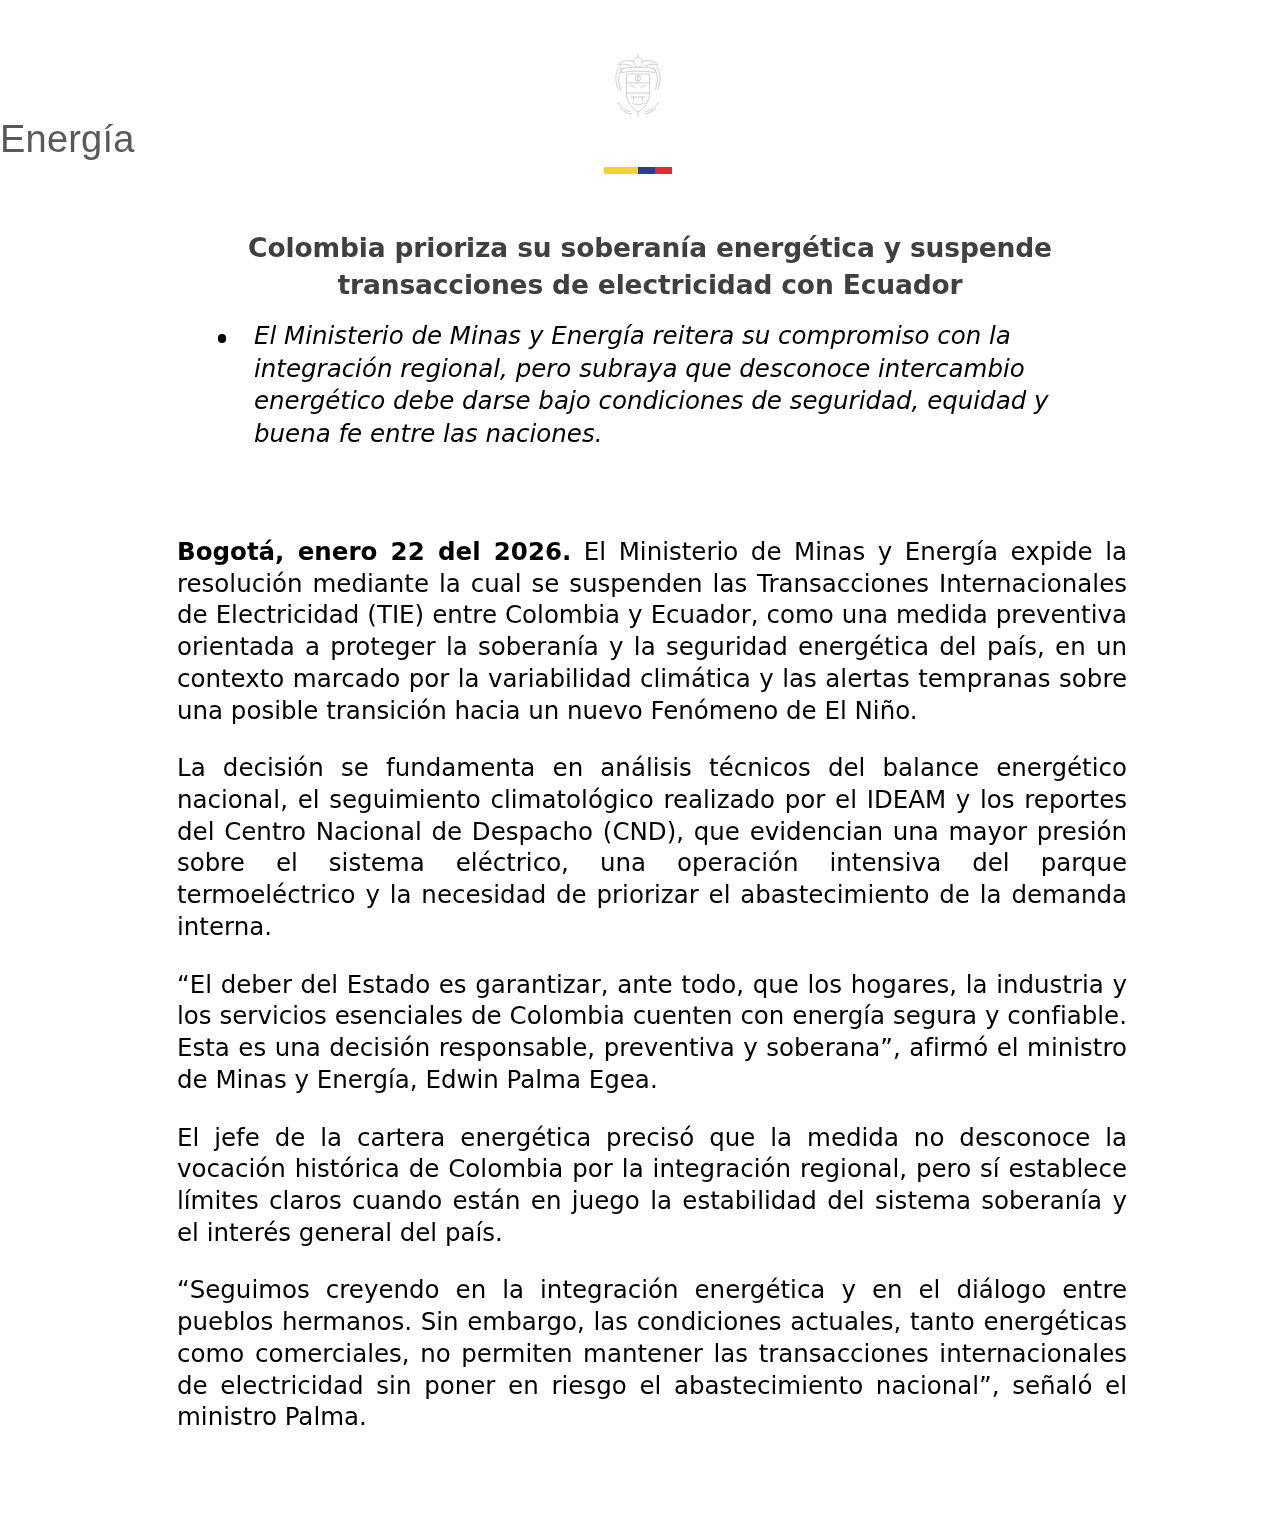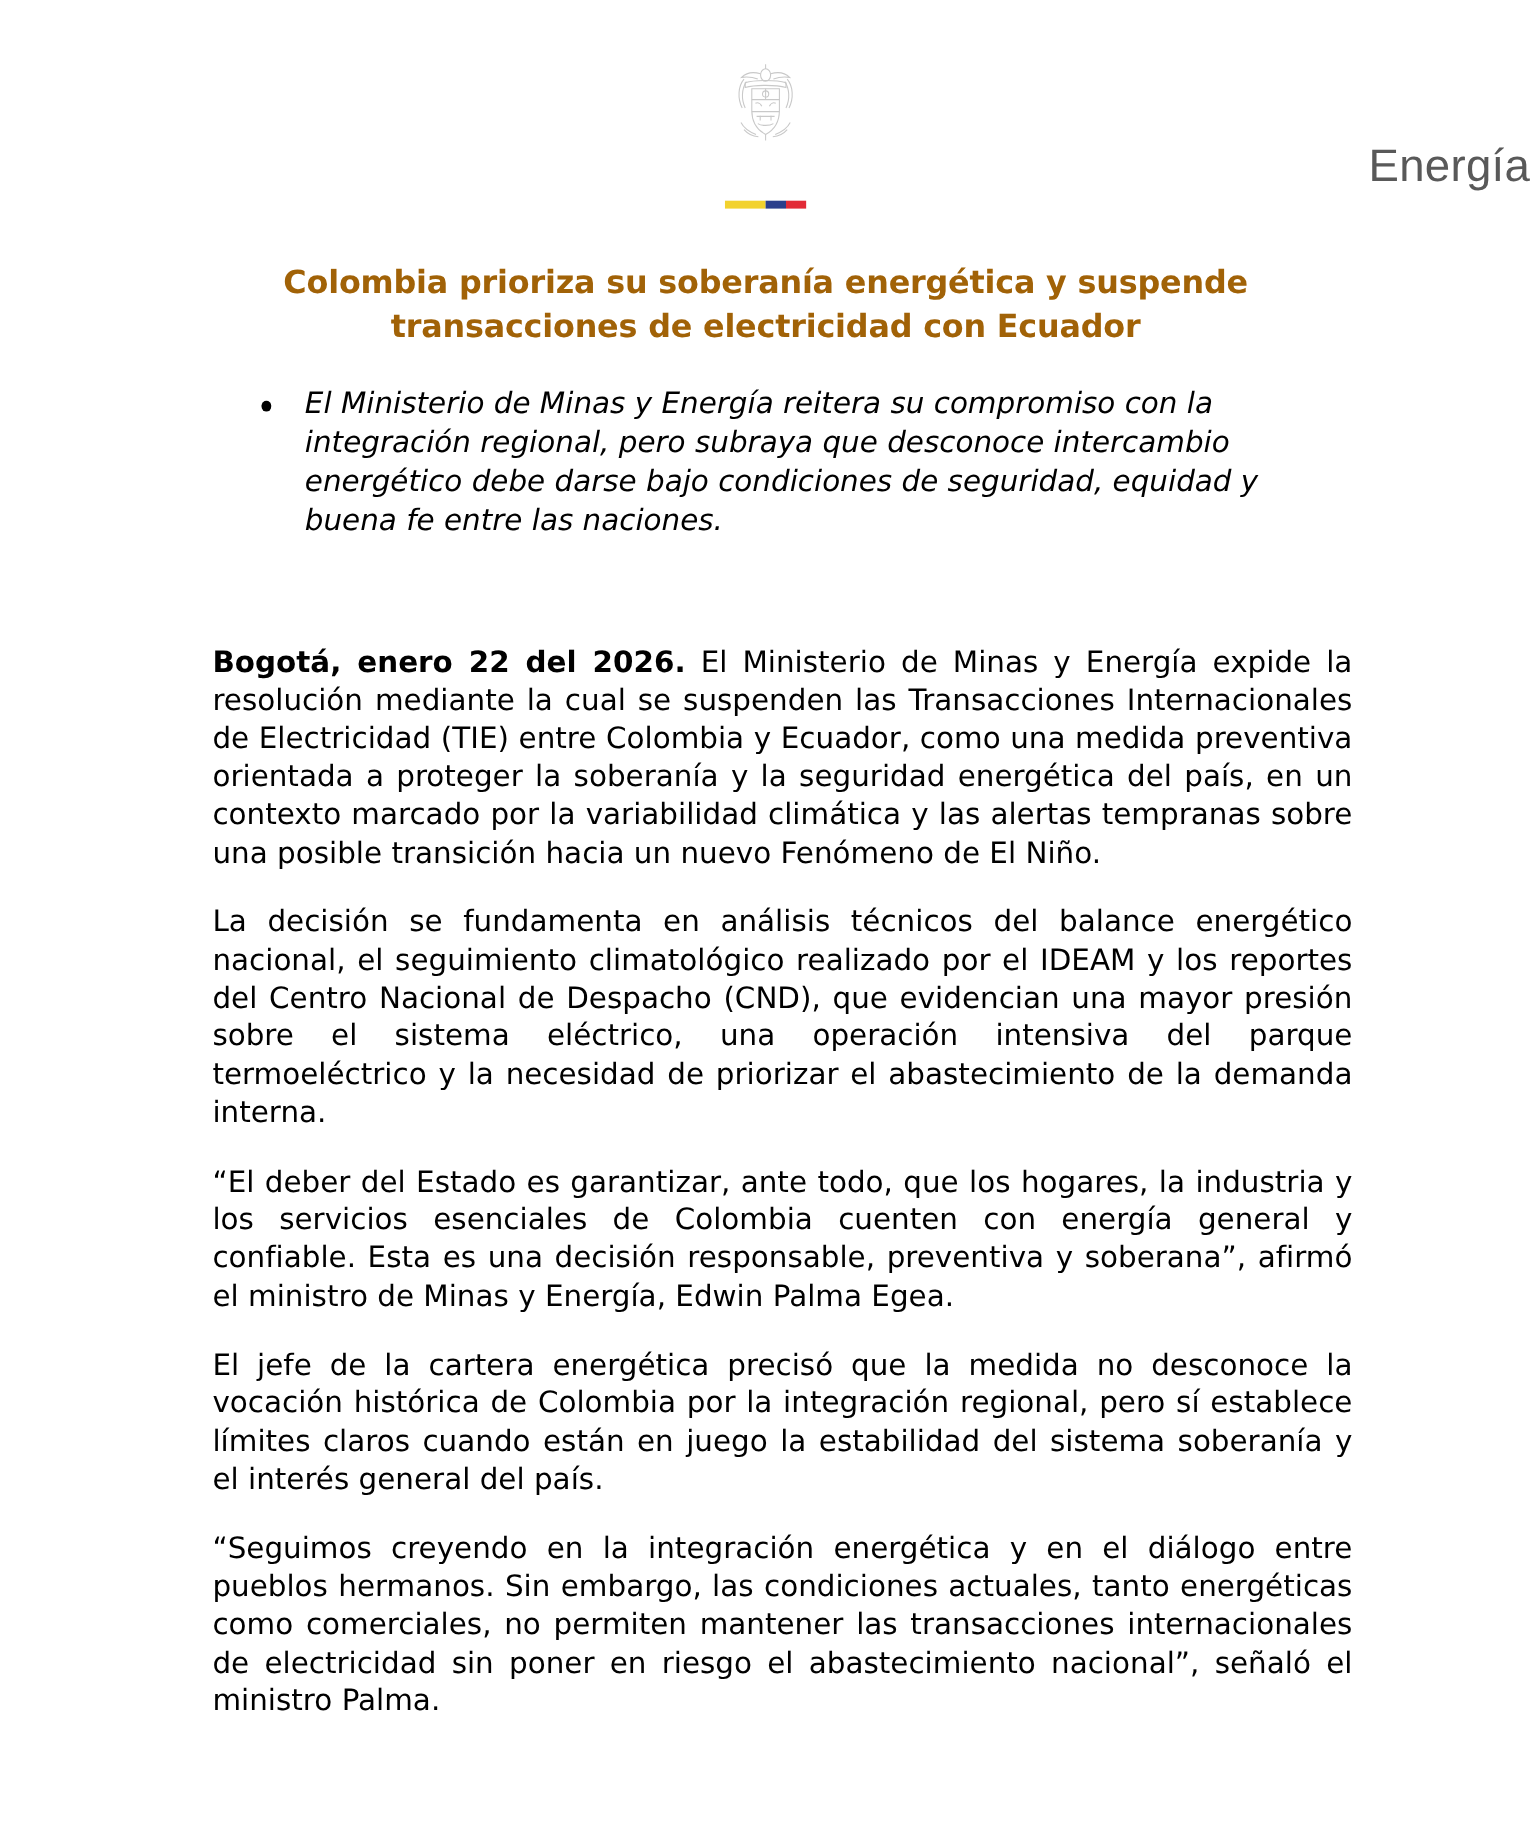--- a/index.html
+++ b/index.html
@@ -24,21 +24,21 @@
     background: #ffffff;
     box-sizing: border-box;
   }
 
   
   .logo-block {
     position: absolute;
     top: 52px;
     left: 0;
     width: 1275px;
-    text-align: right;
+    text-align: left;
   }
   .crest {
     display: block;
     margin: 0 auto;
     width: 58px;
     height: 66px;
   }
   .wordmark {
     display: block;
     margin: 2px auto 0 auto;
@@ -61,28 +61,28 @@
   .flagbar .seg-yellow { width: 50%; background: #f2d22e; }
   .flagbar .seg-blue   { width: 25%; background: #2b3f8c; }
   .flagbar .seg-red    { width: 25%; background: #e22b37; }
 
   
   .doc-title {
     position: absolute;
     top: 218px;
     left: 152px;
     width: 972px;
-    margin: 0;
+    margin: 12px;
     text-align: center;
     font-family: "DejaVu Sans", sans-serif;
     font-weight: bold;
     font-size: 26.5px;
     line-height: 1.38;
     letter-spacing: -0.15px;
-    color: #a16207;
+    color: #404040;
   }
 
   
   .highlights {
     position: absolute;
     top: 319px;
     left: 213px;
     width: 860px;
     margin: 0;
     padding: 0;
@@ -190,18 +190,18 @@
       <span class="dot"></span>
     </li>
     <li>
       <span class="dot"></span><span>El Ministerio de Minas y Energía reitera su compromiso con la integración regional, pero subraya que desconoce intercambio energético debe darse bajo condiciones de seguridad, equidad y buena fe entre las naciones.</span>
     </li>
   </ul>
 
   <div class="body-copy">
     <p><strong>Bogotá, enero 22 del 2026.</strong><span> El Ministerio de Minas y Energía expide la resolución mediante la cual se suspenden las Transacciones Internacionales de Electricidad (TIE) entre Colombia y Ecuador, como una medida preventiva orientada a proteger la soberanía y la seguridad energética del país, en un contexto marcado por la variabilidad climática y las alertas tempranas sobre una posible transición hacia un nuevo Fenómeno de El Niño.</span></p>
     <p>La decisión se fundamenta en análisis técnicos del balance energético nacional, el seguimiento climatológico realizado por el IDEAM y los reportes del Centro Nacional de Despacho (CND), que evidencian una mayor presión sobre el sistema eléctrico, una operación intensiva del parque termoeléctrico y la necesidad de priorizar el abastecimiento de la demanda interna.</p>
-    <p>“El deber del Estado es garantizar, ante todo, que los hogares, la industria y los servicios esenciales de Colombia cuenten con energía general y confiable. Esta es una decisión responsable, preventiva y soberana”, afirmó el ministro de Minas y Energía, Edwin Palma Egea.</p>
+    <p>“El deber del Estado es garantizar, ante todo, que los hogares, la industria y los servicios esenciales de Colombia cuenten con energía segura y confiable. Esta es una decisión responsable, preventiva y soberana”, afirmó el ministro de Minas y Energía, Edwin Palma Egea.</p>
     <p>El jefe de la cartera energética precisó que la medida no desconoce la vocación histórica de Colombia por la integración regional, pero sí establece límites claros cuando están en juego la estabilidad del sistema soberanía y el interés general del país.</p>
     <p>“Seguimos creyendo en la integración energética y en el diálogo entre pueblos hermanos. Sin embargo, las condiciones actuales, tanto energéticas como comerciales, no permiten mantener las transacciones internacionales de electricidad sin poner en riesgo el abastecimiento nacional”, señaló el ministro Palma.</p>
   </div>
 
 </div>
 
 </body></html>

